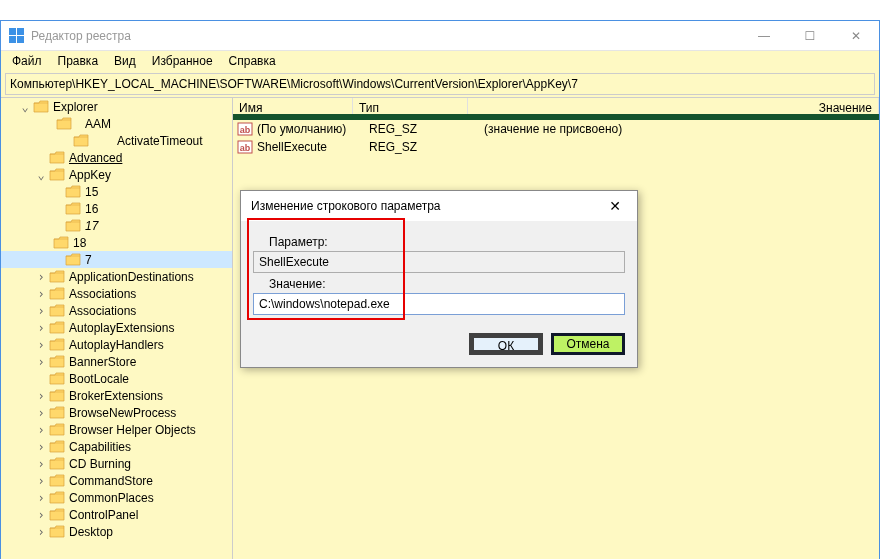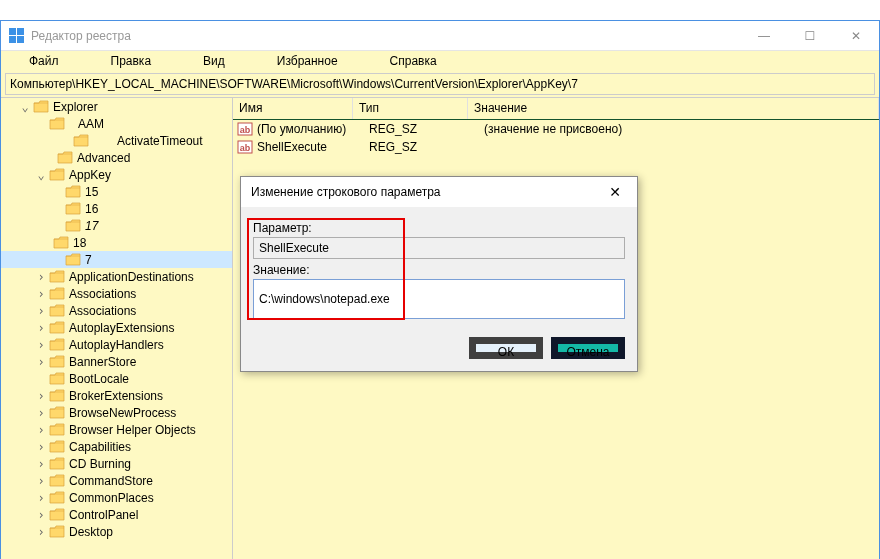--- a/index.html
+++ b/index.html
@@ -3,58 +3,58 @@
 <meta charset="utf-8">
 <style>
 * { box-sizing: border-box; }
 body { margin:0; font-family:"Segoe UI",Tahoma,sans-serif; font-size:12px; color:#000; background:#fff; overflow:hidden; }
 .window { width:880px; height:559px; border:1px solid #4a90e2; display:flex; flex-direction:column; background:#fef9c3;margin-top:20px; }
 .titlebar { height:30px; display:flex; align-items:center; background:#fff; border-bottom:1px solid #e5e5e5; }
 .titlebar .icon { width:16px; height:16px; margin:0 6px 0 8px; display:flex; flex-wrap:wrap; }
 .titlebar .icon span { width:7px; height:7px; background:#3c91e6; margin:0 1px 1px 0; }
 .titlebar .title { color:#999; font-size:12px; flex:1; }
 .winbtn { width:46px; height:30px; display:flex; align-items:center; justify-content:center; color:#888; }
-.menubar { height:20px; display:flex; align-items:center; padding:0 20px;gap:36px; }
+.menubar { height:20px; display:flex; align-items:center; padding:0 3px; }
 .menubar span { padding:2px 8px; cursor:default; }
 .addrbar { height:22px; border:1px solid #ccc; margin:2px 4px; display:flex; align-items:center; padding:0 4px; font-size:12px; }
 .content { flex:1; display:flex; min-height:0; border-top:1px solid #ccc; }
 .tree { width:232px; border-right:1px solid #ccc; overflow:auto; position:relative; font-size:12px; }
 .tree::-webkit-scrollbar { width:17px; height:17px; }
 .tree::-webkit-scrollbar-track { background:#f0f0f0; }
 .tree::-webkit-scrollbar-thumb { background:#cdcdcd; }
 .tree::-webkit-scrollbar-button { background:#f0f0f0; height:17px; }
 .trow { display:flex; align-items:center; height:17px; white-space:nowrap; cursor:default; }
 .trow.selected { background:#cde8ff; }
 .toggle { width:16px; display:flex; align-items:center; justify-content:center; color:#666; font-size:12px; font-family:monospace; }
 .toggle.empty { visibility:hidden; }
 .folder { width:16px; height:14px; margin-right:4px; display:inline-flex; }
 .folder svg { width:16px; height:14px; }
 .list { flex:1; overflow:auto; }
-.list-header { display:flex; height:22px; border-bottom:1px solid #14532d; }
+.list-header { display:flex; height:22px; border-bottom:6px solid #14532d; }
 .list-header div { padding:3px 6px; border-right:1px solid #e0e0e0; font-size:12px; }
 .lcol-name { width:120px; }
 .lcol-type { width:115px; }
-.lcol-value { flex:1; }
+.lcol-value { flex:1;text-align:right; }
 .lrow { display:flex; align-items:center; height:18px; padding-left:4px; }
 .valicon { width:16px; height:16px; margin-right:4px; display:inline-flex; }
 .valicon svg { width:16px; height:16px; }
 .lrow .lc1 { width:112px; }
 .lrow .lc2 { width:115px; }
 .lrow .lc3 { flex:1; }
-.dialog { position:absolute; left:240px; top:176px; width:398px; background:#f0f0f0; border:1px solid #888; box-shadow:2px 2px 8px rgba(0,0,0,0.3); }
+.dialog { position:absolute; left:240px; top:190px; width:398px; background:#f0f0f0; border:1px solid #888; box-shadow:2px 2px 8px rgba(0,0,0,0.3); }
 .dlg-title { height:30px; display:flex; align-items:center; padding:0 10px; background:#fff; font-size:12px; }
 .dlg-title .dt { flex:1; }
 .dlg-close { width:24px; height:24px; display:flex; align-items:center; justify-content:center; font-size:14px; }
 .dlg-body { padding:10px 12px 12px 12px; font-size:12px; }
-.dlg-body label { display:block; margin:4px 0 2px 0; }
+.dlg-body label { display:block; margin:4px 0 2px 16px; }
 .dlg-body .ro { border:1px solid #adadad; background:#f0f0f0; padding:3px 5px; height:22px; }
-.dlg-body .inp { width:100%; border:1px solid #7a9fd6; background:#fff; padding:3px 5px; height:40px; font-family:inherit; font-size:12px; }
+.dlg-body .inp { width:100%; border:1px solid #7a9fd6; background:#fff; padding:3px 5px; height:22px; font-family:inherit; font-size:12px; }
 .dlg-btns { display:flex; justify-content:flex-end; gap:8px; margin-top:18px; }
-.dlg-btns button { width:74px; height:22px; border:7px solid #0f172a; background:#14b8a6; font-family:inherit; font-size:12px; cursor:pointer; }
-.dlg-btns button.primary { border:7px solid #404040; background:#e5f1fb; }
+.dlg-btns button { width:74px; height:22px; border:3px solid #0f172a; background:#bef264; font-family:inherit; font-size:12px; cursor:pointer; }
+.dlg-btns button.primary { border:5px solid #404040; background:#e5f1fb; }
 .redbox { position:absolute; left:247px; top:218px; width:158px; height:102px; border:2px solid #e60000; pointer-events:none; }
 </style>
 </head>
 <body>
 
 <div class="window">
   <div class="titlebar">
     <span class="icon">
         <span></span>
         <span></span>
@@ -84,41 +84,41 @@
         <div class="trow" style="padding-left: 16px;">
           <span class="toggle">⌄</span>
           <span class="folder">
             <svg viewBox="0 0 16 14">
               <path d="M1 3 L6 3 L7 1 L15 1 L15 12 L1 12 Z" fill="#ffd86b" stroke="#d9a23a" stroke-width="0.7"></path>
               <path d="M1 3 L15 3" stroke="#d9a23a" stroke-width="0.5"></path>
             </svg>
           </span>
           <span>Explorer</span>
         </div>
-        <div class="trow" style="padding-left: 23px; gap: 9px;">
+        <div class="trow" style="padding-left: 30px; gap: 9px;">
           <span class="toggle empty">·</span>
           <span class="folder">
             <svg viewBox="0 0 16 14">
               <path d="M1 3 L6 3 L7 1 L15 1 L15 12 L1 12 Z" fill="#ffd86b" stroke="#d9a23a" stroke-width="0.7"></path>
               <path d="M1 3 L15 3" stroke="#d9a23a" stroke-width="0.5"></path>
             </svg>
           </span>
           <span>AAM</span>
         </div>
         <div class="trow" style="padding-left: 32px; gap: 24px;">
           <span class="toggle empty">·</span>
           <span class="folder">
             <svg viewBox="0 0 16 14">
               <path d="M1 3 L6 3 L7 1 L15 1 L15 12 L1 12 Z" fill="#ffd86b" stroke="#d9a23a" stroke-width="0.7"></path>
               <path d="M1 3 L15 3" stroke="#d9a23a" stroke-width="0.5"></path>
             </svg>
           </span>
           <span>ActivateTimeout</span>
         </div>
-        <div class="trow" style="padding-left: 40px;">
+        <div class="trow" style="padding-left: 32px; text-decoration: underline;">
           <span class="toggle empty">·</span>
           <span class="folder">
             <svg viewBox="0 0 16 14">
               <path d="M1 3 L6 3 L7 1 L15 1 L15 12 L1 12 Z" fill="#ffd86b" stroke="#d9a23a" stroke-width="0.7"></path>
               <path d="M1 3 L15 3" stroke="#d9a23a" stroke-width="0.5"></path>
             </svg>
           </span>
           <span>Advanced</span>
         </div>
         <div class="trow" style="padding-left: 32px;">

